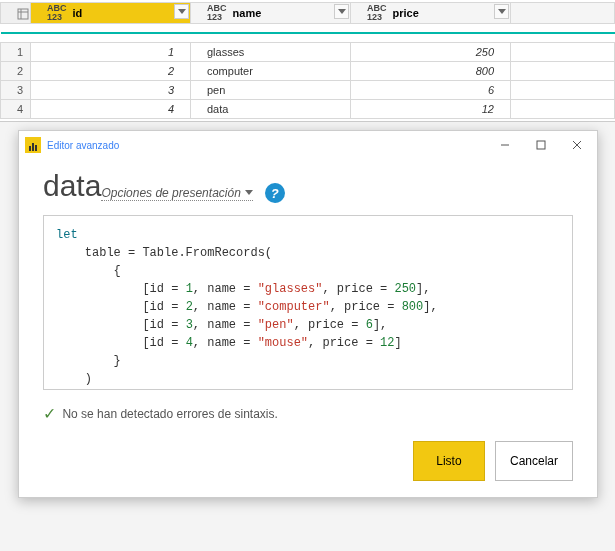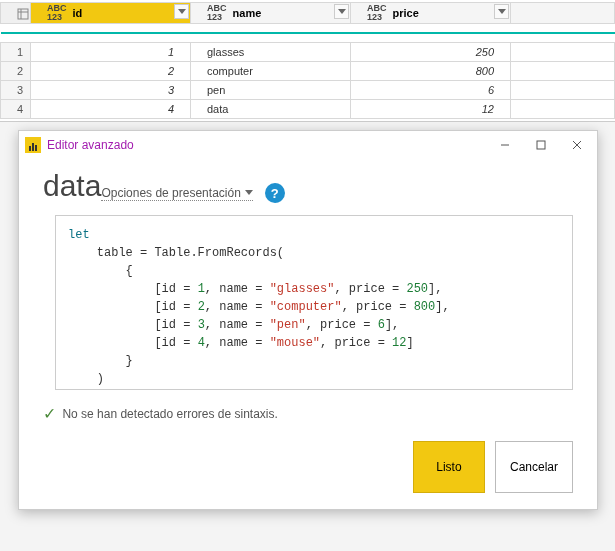--- a/index.html
+++ b/index.html
@@ -92,59 +92,58 @@
     width: 16px; height: 16px;
     background: #f2c811;
     display:flex; align-items:flex-end; justify-content:center;
     gap:1px; padding-bottom:2px;
     margin-right: 6px;
   }
   .app-icon span { display:inline-block; width:2px; background:#333; }
   .app-icon span:nth-child(1){height:5px}
   .app-icon span:nth-child(2){height:8px}
   .app-icon span:nth-child(3){height:6px}
-  .title-text { color:#a21caf; flex:1; font-size:12px; }
+  .title-text { color:#3b82f6; flex:1; font-size:10px; }
   .win-btn { width:36px; height:26px; display:flex; align-items:center; justify-content:center; cursor:pointer; color:#555; }
 
   .dialog-body { padding: 10px 24px 16px 24px; }
   .heading-row { display:flex; align-items:flex-end; justify-content:flex-start; margin-bottom:12px; }
   .heading { font-size: 30px; font-weight: 300; color:#444; }
-  .right-controls { display:flex; align-items:center; gap:12px; }
+  .right-controls { display:flex; align-items:center; gap:12px;font-style:italic; }
   .opts-link { color:#555; font-size:12px; cursor:pointer; display:flex; align-items:center; gap:4px; border-bottom:1px dotted #888;}
   .help-icon {
     width:20px; height:20px; border-radius:50%;
     background:#1e90cf; color:#fff; font-weight:bold;
     display:flex; align-items:center; justify-content:center;
     font-size:13px; cursor:pointer;
   }
 
   .code-box {
     border: 1px solid #ccc;
     padding: 10px 12px;
     font-family: Consolas, 'Courier New', monospace;
     font-size: 12px;
     line-height: 1.5;
     white-space: pre;
     overflow-x:auto;
     color:#333;
     margin-bottom: 14px;
     height: 175px;
-    margin-left: 12px;
   }
   .kw { color:#0b7285; }
   .str { color:#c0392b; }
   .num { color:#1c7d36; }
 
   .status-row { display:flex; align-items:center; gap:6px; color:#555; margin-bottom: 18px; }
   .check { color:#4b8a3a; font-size:16px; }
 
   .button-row { display:flex; justify-content:flex-end; gap:10px; }
   .btn {
     min-width: 72px;
-    padding: 18px 14px;
+    padding: 12px 14px;
     border: 1px solid #bbb;
     background:#fff;
     font-size:12px;
     cursor:pointer;
     text-align:center;
   }
   .btn.primary { background:#f2c811; border-color:#d4ad0b; }
 
   .chev { width:0;height:0;border-left:4px solid transparent;border-right:4px solid transparent;border-top:5px solid #666; display:inline-block;}
 </style>

